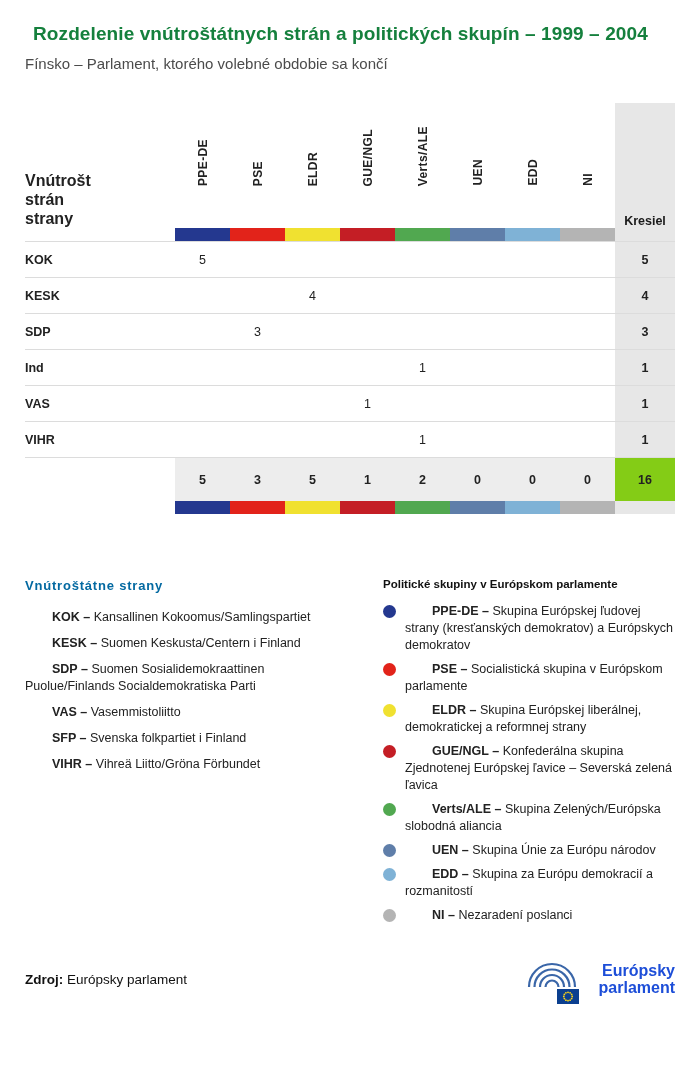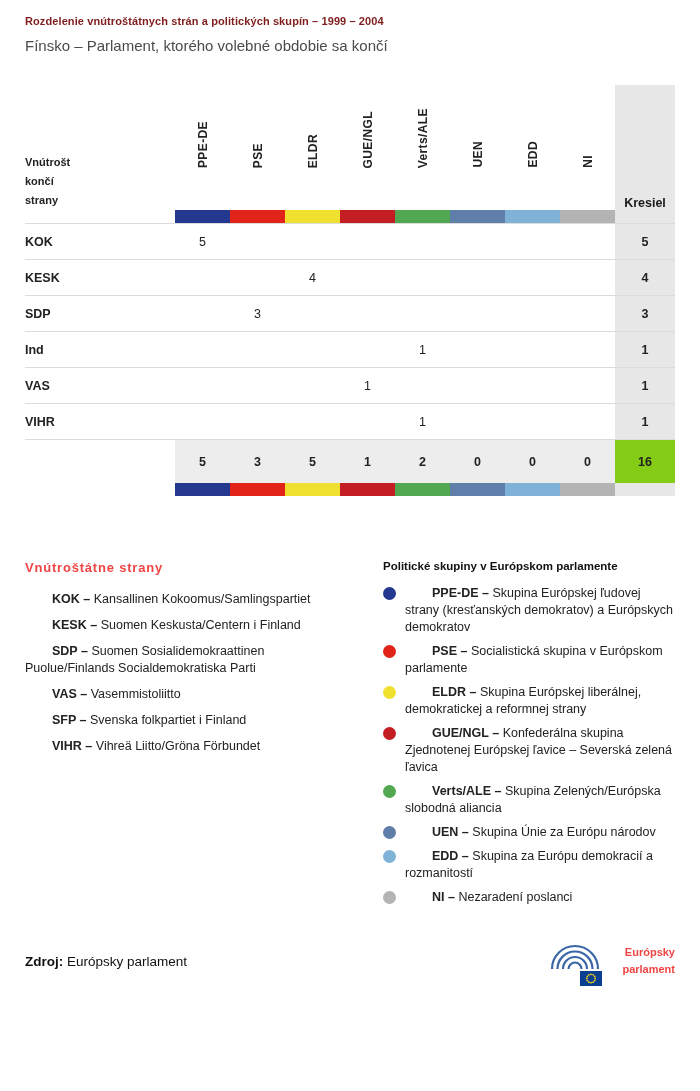--- a/index.html
+++ b/index.html
@@ -7,28 +7,28 @@
     position: relative;
     width: 700px;
     height: 1091px;
     background: #ffffff;
     box-sizing: border-box;
     padding: 0 25px;
     overflow: hidden;
     font-family: "Liberation Sans", sans-serif;
     color: #1a1a1a;
   }
-  h1.title { font-size: 11px; font-weight: 700; color: #7f1d1d; margin: 0; padding-top: 15px; letter-spacing: 0.1px; }
+  h1.title { font-size: 19px; font-weight: 700; color: #15803d; margin: 8px; padding-top: 15px; letter-spacing: 0.1px; }
   h2.subtitle { font-size: 15px; font-weight: 400; color: #4b4b4b; margin: 10px 0 0; }
 
   table.seats { border-collapse: collapse; table-layout: fixed; width: 650px; margin-top: 31px; }
   .seats th, .seats td { padding: 0; }
   .header-row th { height: 125px; vertical-align: bottom; }
   .label-head { text-align: left; padding-bottom: 7px; }
-  .label-line { font-size: 11px; font-weight: 700; line-height: 19px; color: #222; }
+  .label-line { font-size: 16px; font-weight: 700; line-height: 19px; color: #222; }
   .group-head { text-align: center; }
   .vert {
     display: inline-block;
     writing-mode: vertical-rl;
     transform: rotate(180deg);
     font-size: 12px; font-weight: 700; letter-spacing: 0.4px; color: #222;
     margin-bottom: 38px;
   }
   .seats-head { background: #e7e7e7; text-align: center; font-size: 12.5px; font-weight: 700; padding-bottom: 9px; }
   .seats-col { background: #e7e7e7; }
@@ -38,39 +38,39 @@
   .data-row td.party-cell { text-align: left; font-weight: 700; }
   .data-row td.seat-num { font-weight: 700; }
   .totals-row td { height: 43px; border-top: 1px solid #dcdcdc; font-size: 12.5px; font-weight: 700; text-align: center; color: #222; }
   .total-cell { background: #ededed; }
   .totals-spacer { background: #ffffff; }
   .grand-total { background: #84cc16; }
 
   .legend { display: flex; justify-content: space-between; margin-top: 64px; width: 650px; }
   .leg-left { width: 330px; }
   .leg-right { width: 292px; }
-  .leg-head-l { font-size: 13px; font-weight: 700; letter-spacing: 0.8px; color: #ef4444; }
+  .leg-head-l { font-size: 13px; font-weight: 700; letter-spacing: 0.8px; color: #0369a1; }
   .party-list { margin-top: 16px; }
   .party-item { font-size: 12.5px; line-height: 17px; margin-bottom: 9px; color: #222; }
   .abbr { font-weight: 700; padding-left: 27px; }
   .leg-head-r { font-size: 11.5px; font-weight: 700; color: #111; }
   .group-list { margin-top: 13px; }
   .group-item { display: flex; align-items: flex-start; margin-bottom: 7px; }
   .dot { width: 13px; height: 13px; border-radius: 50%; flex: 0 0 13px; margin: 2px 9px 0 0; }
   .gtxt { font-size: 12.5px; line-height: 17px; color: #222; }
 
   .note-wrap { border-top: 1px solid #cfcfcf; margin-top: 22px; width: 650px; }
   .note { font-size: 12.5px; line-height: 17px; color: #333; margin: 12px 0 0; }
 
   .bottom { display: flex; justify-content: space-between; align-items: center; margin-top: 22px; width: 650px; text-align: right; }
   .source { font-size: 13.5px; color: #111; }
   .src-label { font-weight: 700; }
   .logo { display: flex; align-items: center; }
   .logo-art { display: inline-block; line-height: 0; }
-  .logo-text { font-size: 11px; font-weight: 700; color: #ef4444; line-height: 17px; margin-left: 18px; }
+  .logo-text { font-size: 16px; font-weight: 700; color: #1d4ed8; line-height: 17px; margin-left: 18px; }
 </style>
 </head>
 <body>
 
 <div class="page">
 
   <h1 class="title">Rozdelenie vnútroštátnych strán a politických skupín – 1999 – 2004</h1>
   <h2 class="subtitle">Fínsko – Parlament, ktorého volebné obdobie sa končí</h2>
 
   <table class="seats">
@@ -83,21 +83,21 @@
       <col style="width:55px">
         <col style="width:55px">
         <col style="width:55px">
         <col style="width:55px">
       <col style="width:60px">
     </colgroup>
     <tbody id="table-body">
         <tr class="header-row">
           <th class="label-head">
             <div class="label-line">Vnútrošt</div>
-            <div class="label-line">končí</div>
+            <div class="label-line">strán</div>
             <div class="label-line">strany</div>
           </th>
           <th class="group-head"><span class="vert">PPE-DE</span></th>
           <th class="group-head"><span class="vert">PSE</span></th>
           <th class="group-head"><span class="vert">ELDR</span></th>
           <th class="group-head"><span class="vert">GUE/NGL</span></th>
           <th class="group-head"><span class="vert">Verts/ALE</span></th>
           <th class="group-head"><span class="vert">UEN</span></th>
           <th class="group-head"><span class="vert">EDD</span></th>
           <th class="group-head"><span class="vert">NI</span></th>

